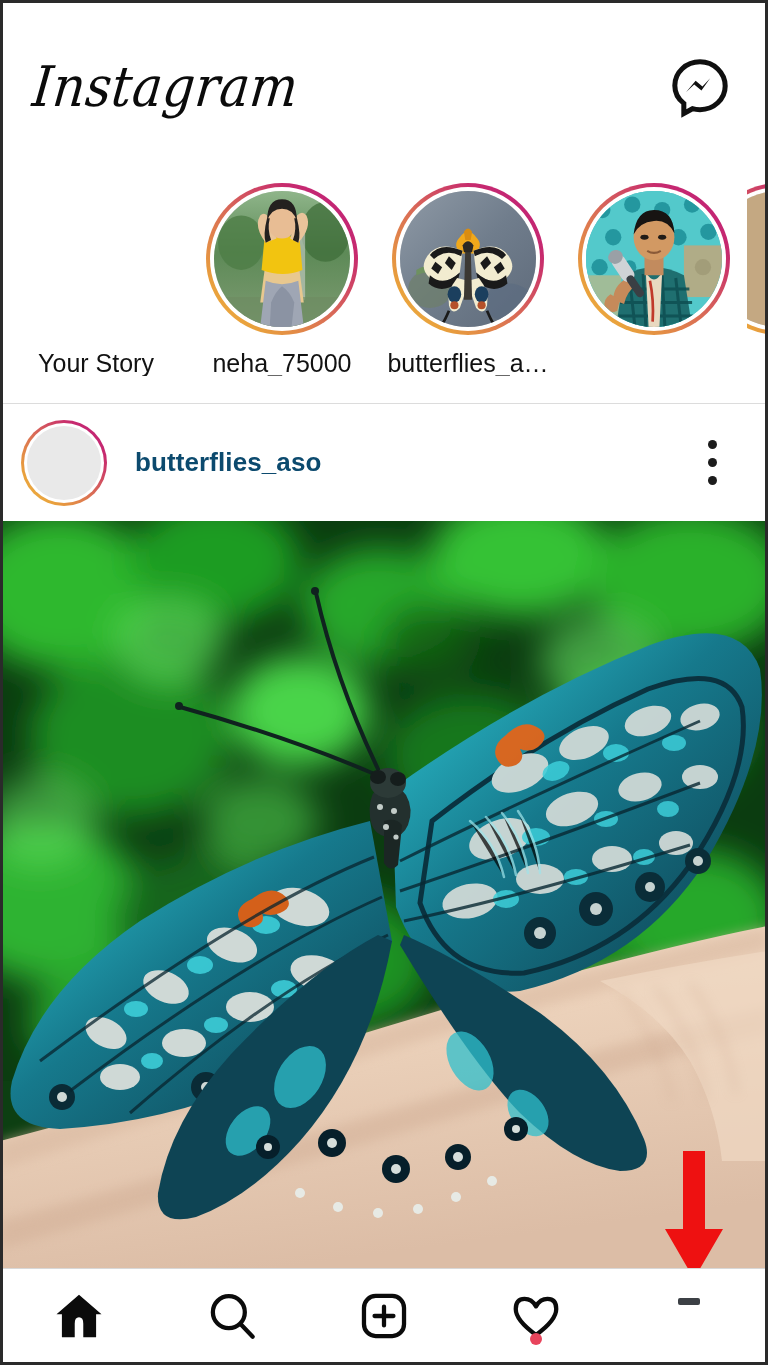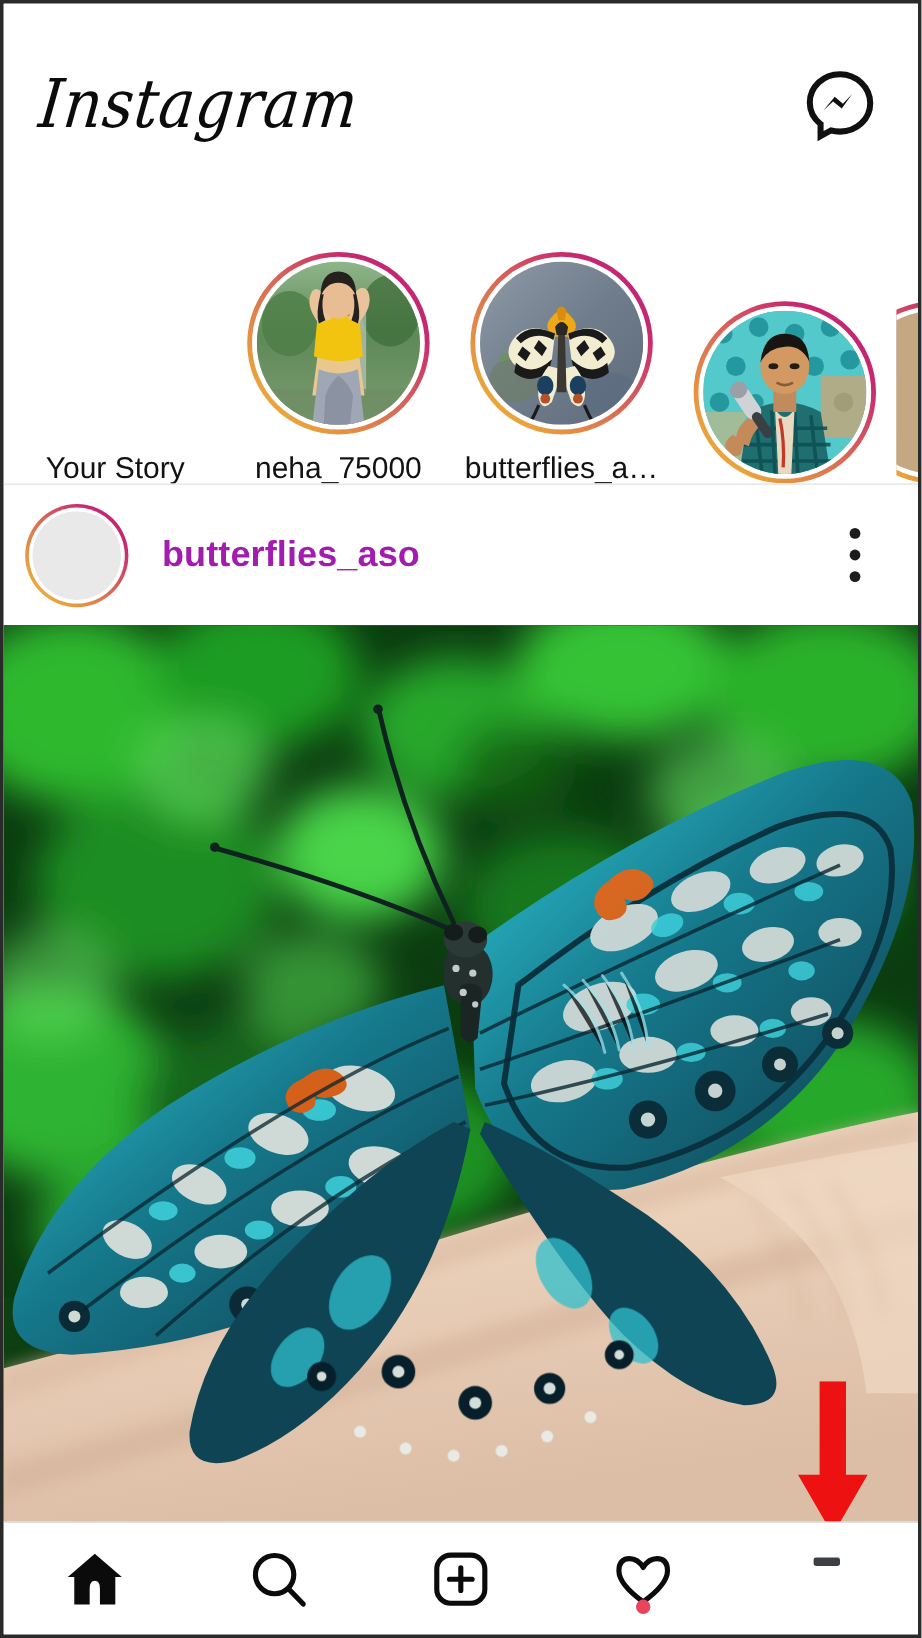--- a/index.html
+++ b/index.html
@@ -40,21 +40,21 @@
   .msgr-btn {
     width:62px; height:62px;
     display:flex; align-items:center; justify-content:center;
   }
 
   
   .stories {
     position:absolute; left:0; top:168px;
     width:100%; height:232px;
     background:#ffffff;
-    display:flex; align-items:flex-end;
+    display:flex; align-items:flex-start;
     padding-left:0;
     overflow:hidden;
   }
   .story {
     width:186px; min-width:186px;
     display:flex; flex-direction:column;
     align-items:center;
     padding-top:12px;
   }
   .story.partial { width:64px; min-width:64px; overflow:hidden; }
@@ -121,23 +121,23 @@
     background:#fff;
     padding:3px;
   }
   .pa-face {
     width:100%; height:100%;
     border-radius:50%;
     background:#e9e9e9;
   }
   .post-user {
     margin-left:28px;
-    font-size:30px;
+    font-size:26px;
     font-weight:700;
-    color:#a21caf;
+    color:#0c4a6e;
     letter-spacing:0.1px;
   }
   .dots {
     margin-left:auto;
     width:46px; height:52px;
     display:flex; flex-direction:column;
     align-items:center; justify-content:center;
     gap:9px;
   }
   .dots i { width:9px; height:9px; border-radius:50%; background:#1c1c1c; display:block; }

